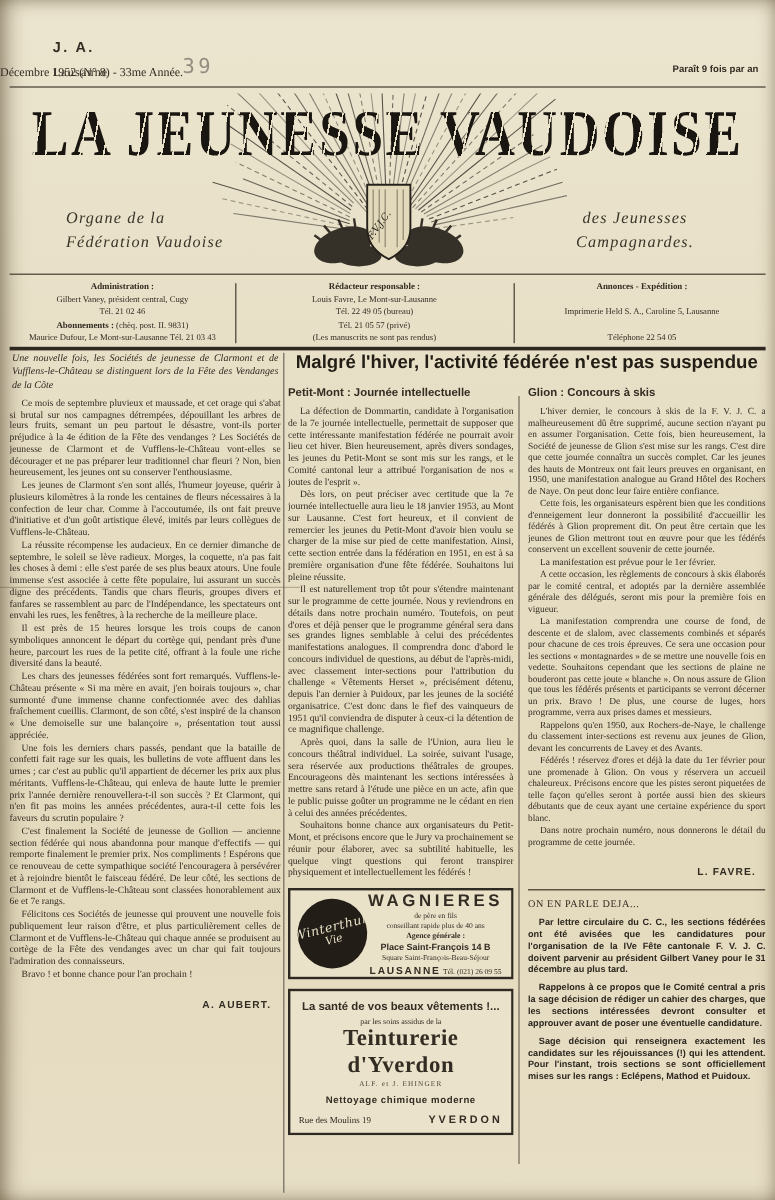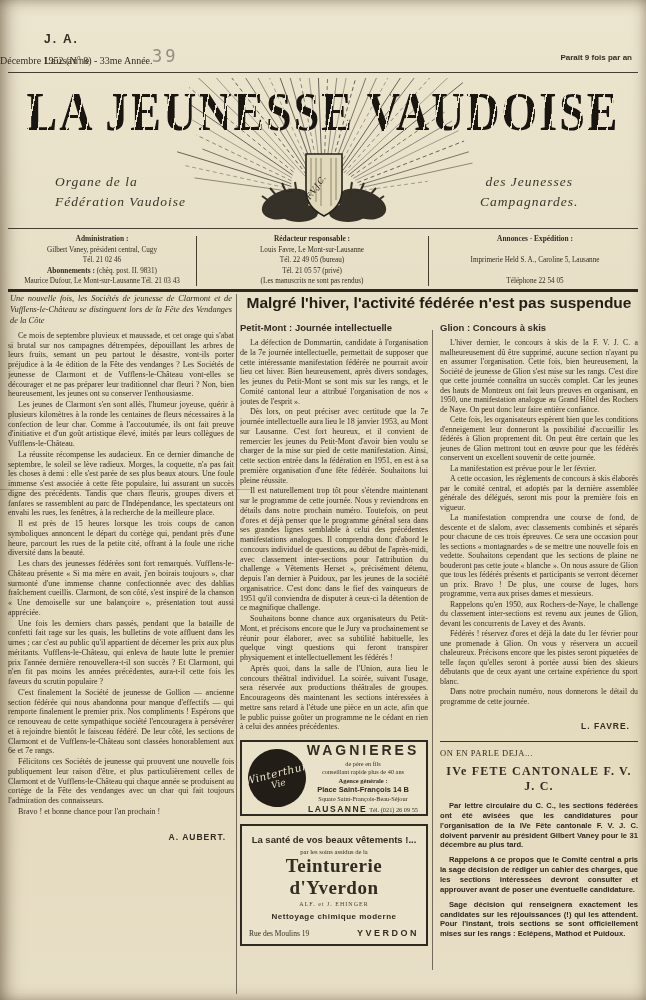--- a/index.html
+++ b/index.html
@@ -212,22 +212,22 @@
   </div>
 
   <div id="mid-wrap" class="abs">
     <div class="main-headline">Malgré l'hiver, l'activité fédérée n'est pas suspendue</div>
     <div class="two-cols">
       <div id="mid-col">
         <div class="subhead">Petit-Mont : Journée intellectuelle</div>
         <p class="body-p">La défection de Dommartin, candidate à l'organisation de la 7e journée intellectuelle, permettait de supposer que cette intéressante manifestation fédérée ne pourrait avoir lieu cet hiver. Bien heureusement, après divers sondages, les jeunes du Petit-Mont se sont mis sur les rangs, et le Comité cantonal leur a attribué l'organisation de nos « joutes de l'esprit ».</p>
         <p class="body-p">Dès lors, on peut préciser avec certitude que la 7e journée intellectuelle aura lieu le 18 janvier 1953, au Mont sur Lausanne. C'est fort heureux, et il convient de remercier les jeunes du Petit-Mont d'avoir bien voulu se charger de la mise sur pied de cette manifestation. Ainsi, cette section entrée dans la fédération en 1951, en est à sa première organisation d'une fête fédérée. Souhaitons lui pleine réussite.</p>
         <p class="body-p">Il est naturellement trop tôt pour s'étendre maintenant sur le programme de cette journée. Nous y reviendrons en détails dans notre prochain numéro. Toutefois, on peut d'ores et déjà penser que le programme général sera dans ses grandes lignes semblable à celui des précédentes manifestations analogues. Il comprendra donc d'abord le concours individuel de questions, au début de l'après-midi, avec classement inter-sections pour l'attribution du challenge « Vêtements Herset », précisément détenu, depuis l'an dernier à Puidoux, par les jeunes de la société organisatrice. C'est donc dans le fief des vainqueurs de 1951 qu'il conviendra de disputer à ceux-ci la détention de ce magnifique challenge.</p>
+        <p class="body-p">Après quoi, dans la salle de l'Union, aura lieu le concours théâtral individuel. La soirée, suivant l'usage, sera réservée aux productions théâtrales de groupes. Encourageons dès maintenant les sections intéressées à mettre sans retard à l'étude une pièce en un acte, afin que le public puisse goûter un programme ne le cédant en rien à celui des années précédentes.</p>
         <p class="body-p">Souhaitons bonne chance aux organisateurs du Petit-Mont, et précisons encore que le Jury va prochainement se réunir pour élaborer, avec sa subtilité habituelle, les quelque vingt questions qui feront transpirer physiquement et intellectuellement les fédérés !</p>
-        <p class="body-p">Après quoi, dans la salle de l'Union, aura lieu le concours théâtral individuel. La soirée, suivant l'usage, sera réservée aux productions théâtrales de groupes. Encourageons dès maintenant les sections intéressées à mettre sans retard à l'étude une pièce en un acte, afin que le public puisse goûter un programme ne le cédant en rien à celui des années précédentes.</p>
 
         <div id="ad-wagnieres" class="adbox">
           <div class="wlogo">
             <span class="wl1">Winterthur</span>
             <span class="wl2">Vie</span>
           </div>
           <div class="wtext">
             <div class="wname">WAGNIERES</div>
             <div class="wsmall">de père en fils</div>
             <div class="wsmall">conseillant rapide plus de 40 ans</div>
@@ -261,21 +261,20 @@
         <p class="body-p">La manifestation est prévue pour le 1er février.</p>
         <p class="body-p">A cette occasion, les règlements de concours à skis élaborés par le comité central, et adoptés par la dernière assemblée générale des délégués, seront mis pour la première fois en vigueur.</p>
         <p class="body-p">La manifestation comprendra une course de fond, de descente et de slalom, avec classements combinés et séparés pour chacune de ces trois épreuves. Ce sera une occasion pour les sections « montagnardes » de se mettre une nouvelle fois en vedette. Souhaitons cependant que les sections de plaine ne bouderont pas cette joute « blanche ». On nous assure de Glion que tous les fédérés présents et participants se verront décerner un prix. Bravo ! De plus, une course de luges, hors programme, verra aux prises dames et messieurs.</p>
         <p class="body-p">Rappelons qu'en 1950, aux Rochers-de-Naye, le challenge du classement inter-sections est revenu aux jeunes de Glion, devant les concurrents de Lavey et des Avants.</p>
         <p class="body-p">Fédérés ! réservez d'ores et déjà la date du 1er février pour une promenade à Glion. On vous y réservera un accueil chaleureux. Précisons encore que les pistes seront piquetées de telle façon qu'elles seront à portée aussi bien des skieurs débutants que de ceux ayant une certaine expérience du sport blanc.</p>
         <p class="body-p">Dans notre prochain numéro, nous donnerons le détail du programme de cette journée.</p>
         <div class="sig">L. FAVRE.</div>
 
         <hr class="rc-rule">
         <div class="kicker">ON EN PARLE DEJA...</div>
-        <div class="fete-title">IVe FETE CANTONALE F. V. J. C.</div>
         <p class="bold-p">Par lettre circulaire du C. C., les sections fédérées ont été avisées que les candidatures pour l'organisation de la IVe Fête cantonale F. V. J. C. doivent parvenir au président Gilbert Vaney pour le 31 décembre au plus tard.</p>
         <p class="bold-p">Rappelons à ce propos que le Comité central a pris la sage décision de rédiger un cahier des charges, que les sections intéressées devront consulter et approuver avant de poser une éventuelle candidature.</p>
         <p class="bold-p">Sage décision qui renseignera exactement les candidates sur les réjouissances (!) qui les attendent. Pour l'instant, trois sections se sont officiellement mises sur les rangs : Eclépens, Mathod et Puidoux.</p>
       </div>
     </div>
   </div>
 
 </div>
 
 </body></html>

